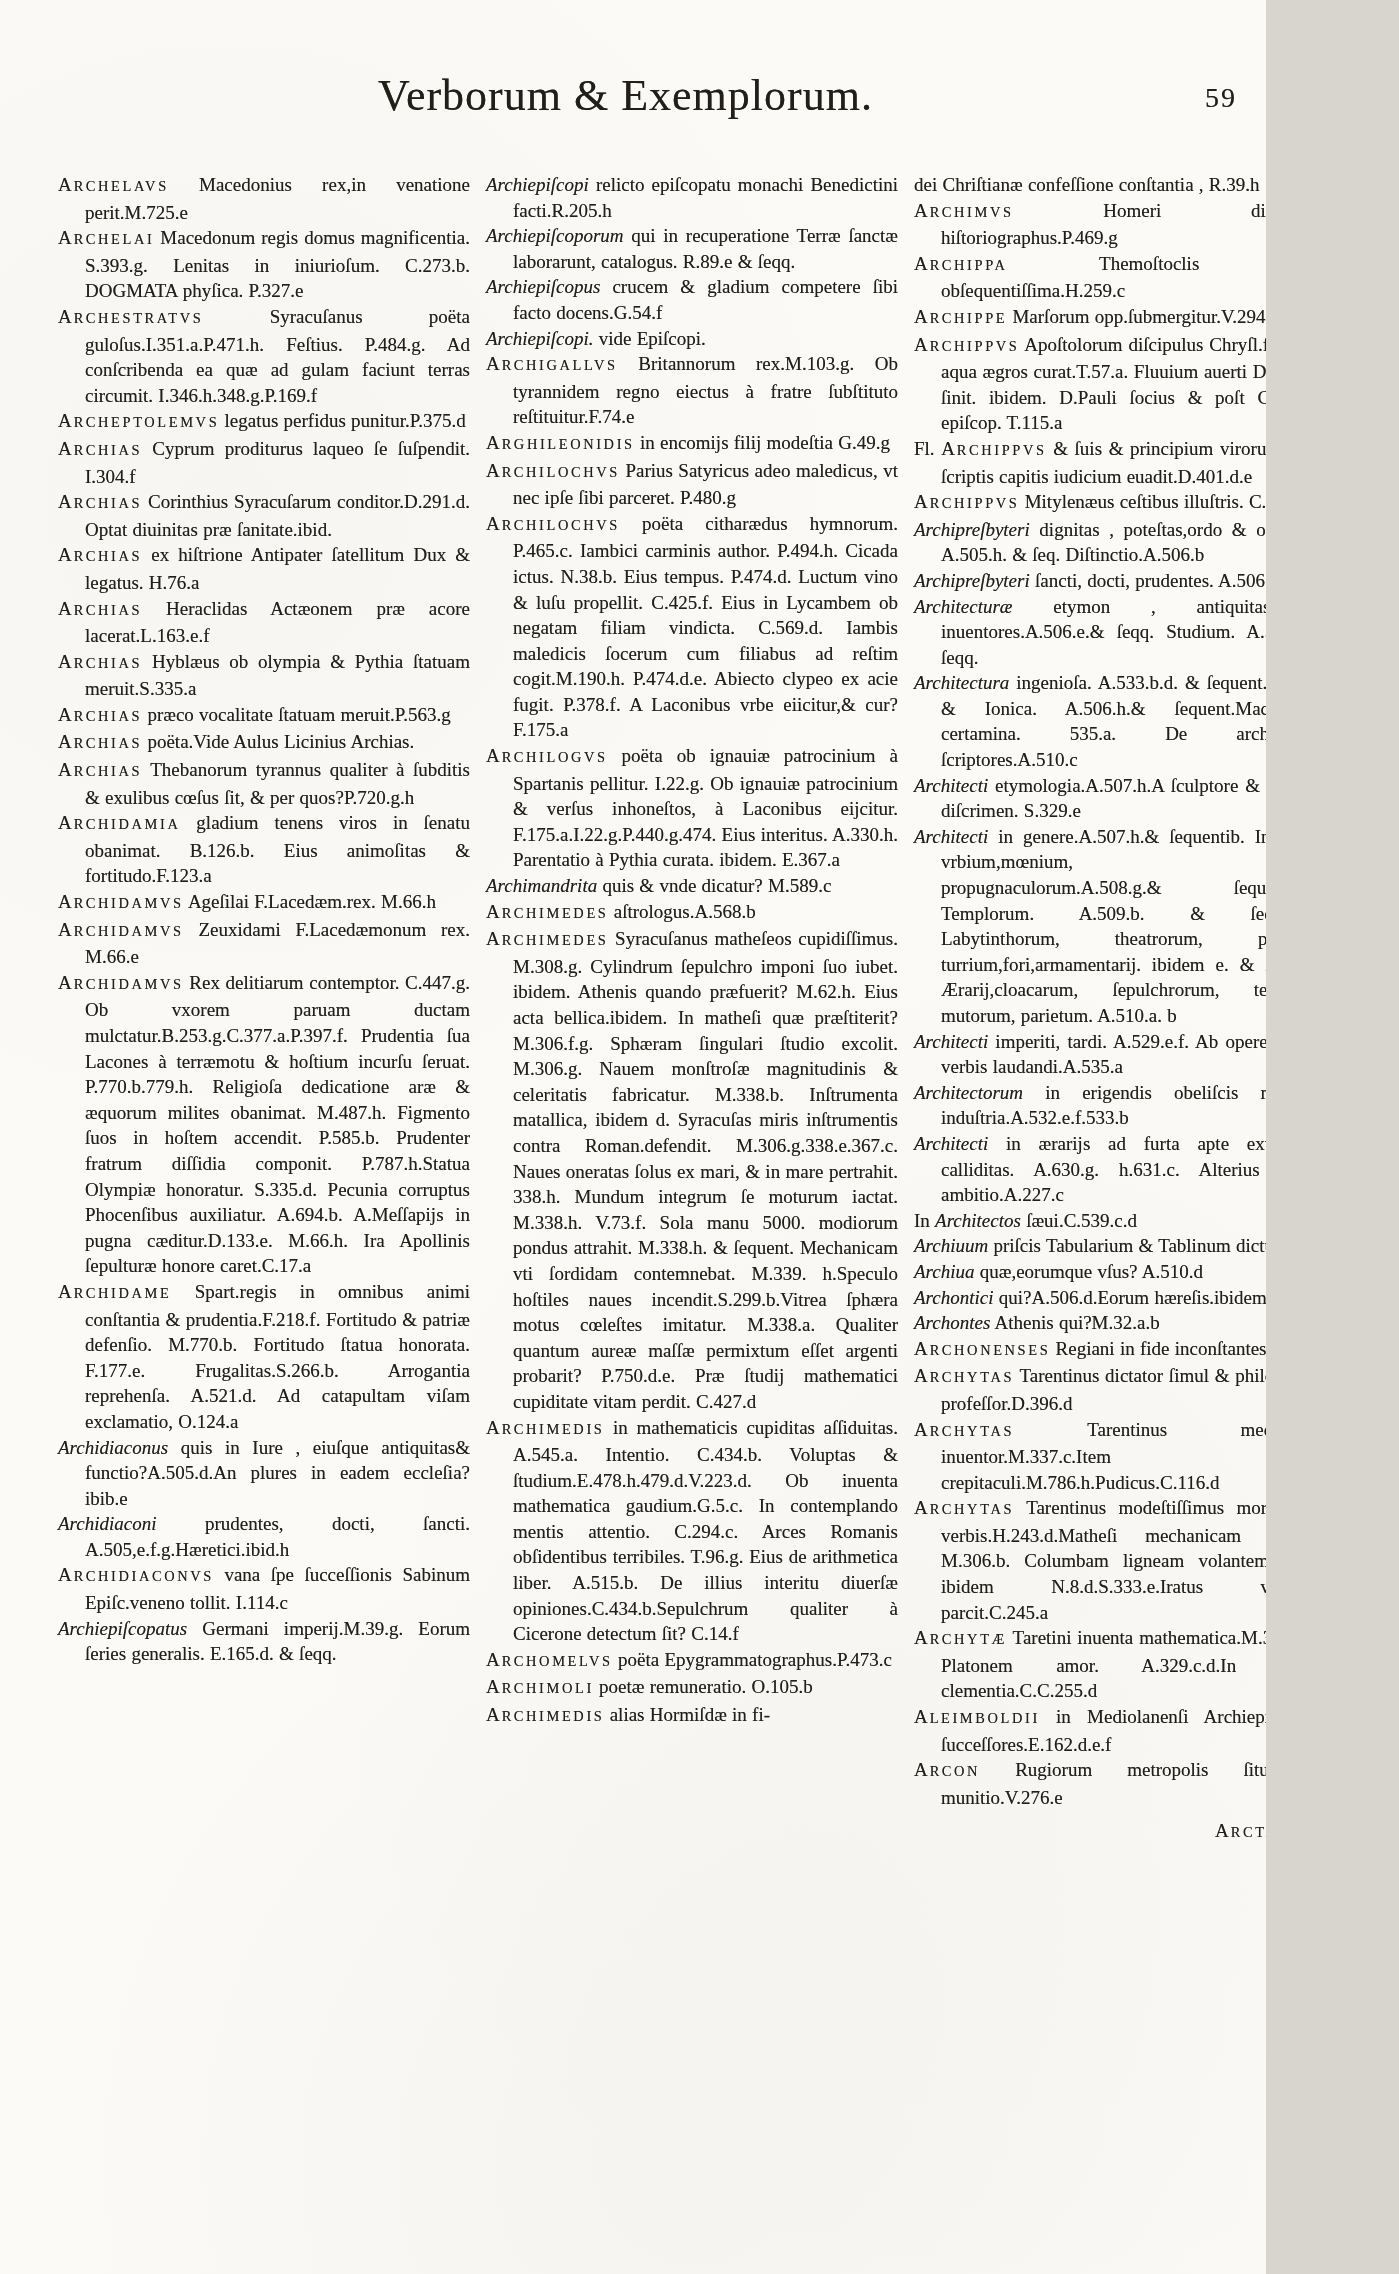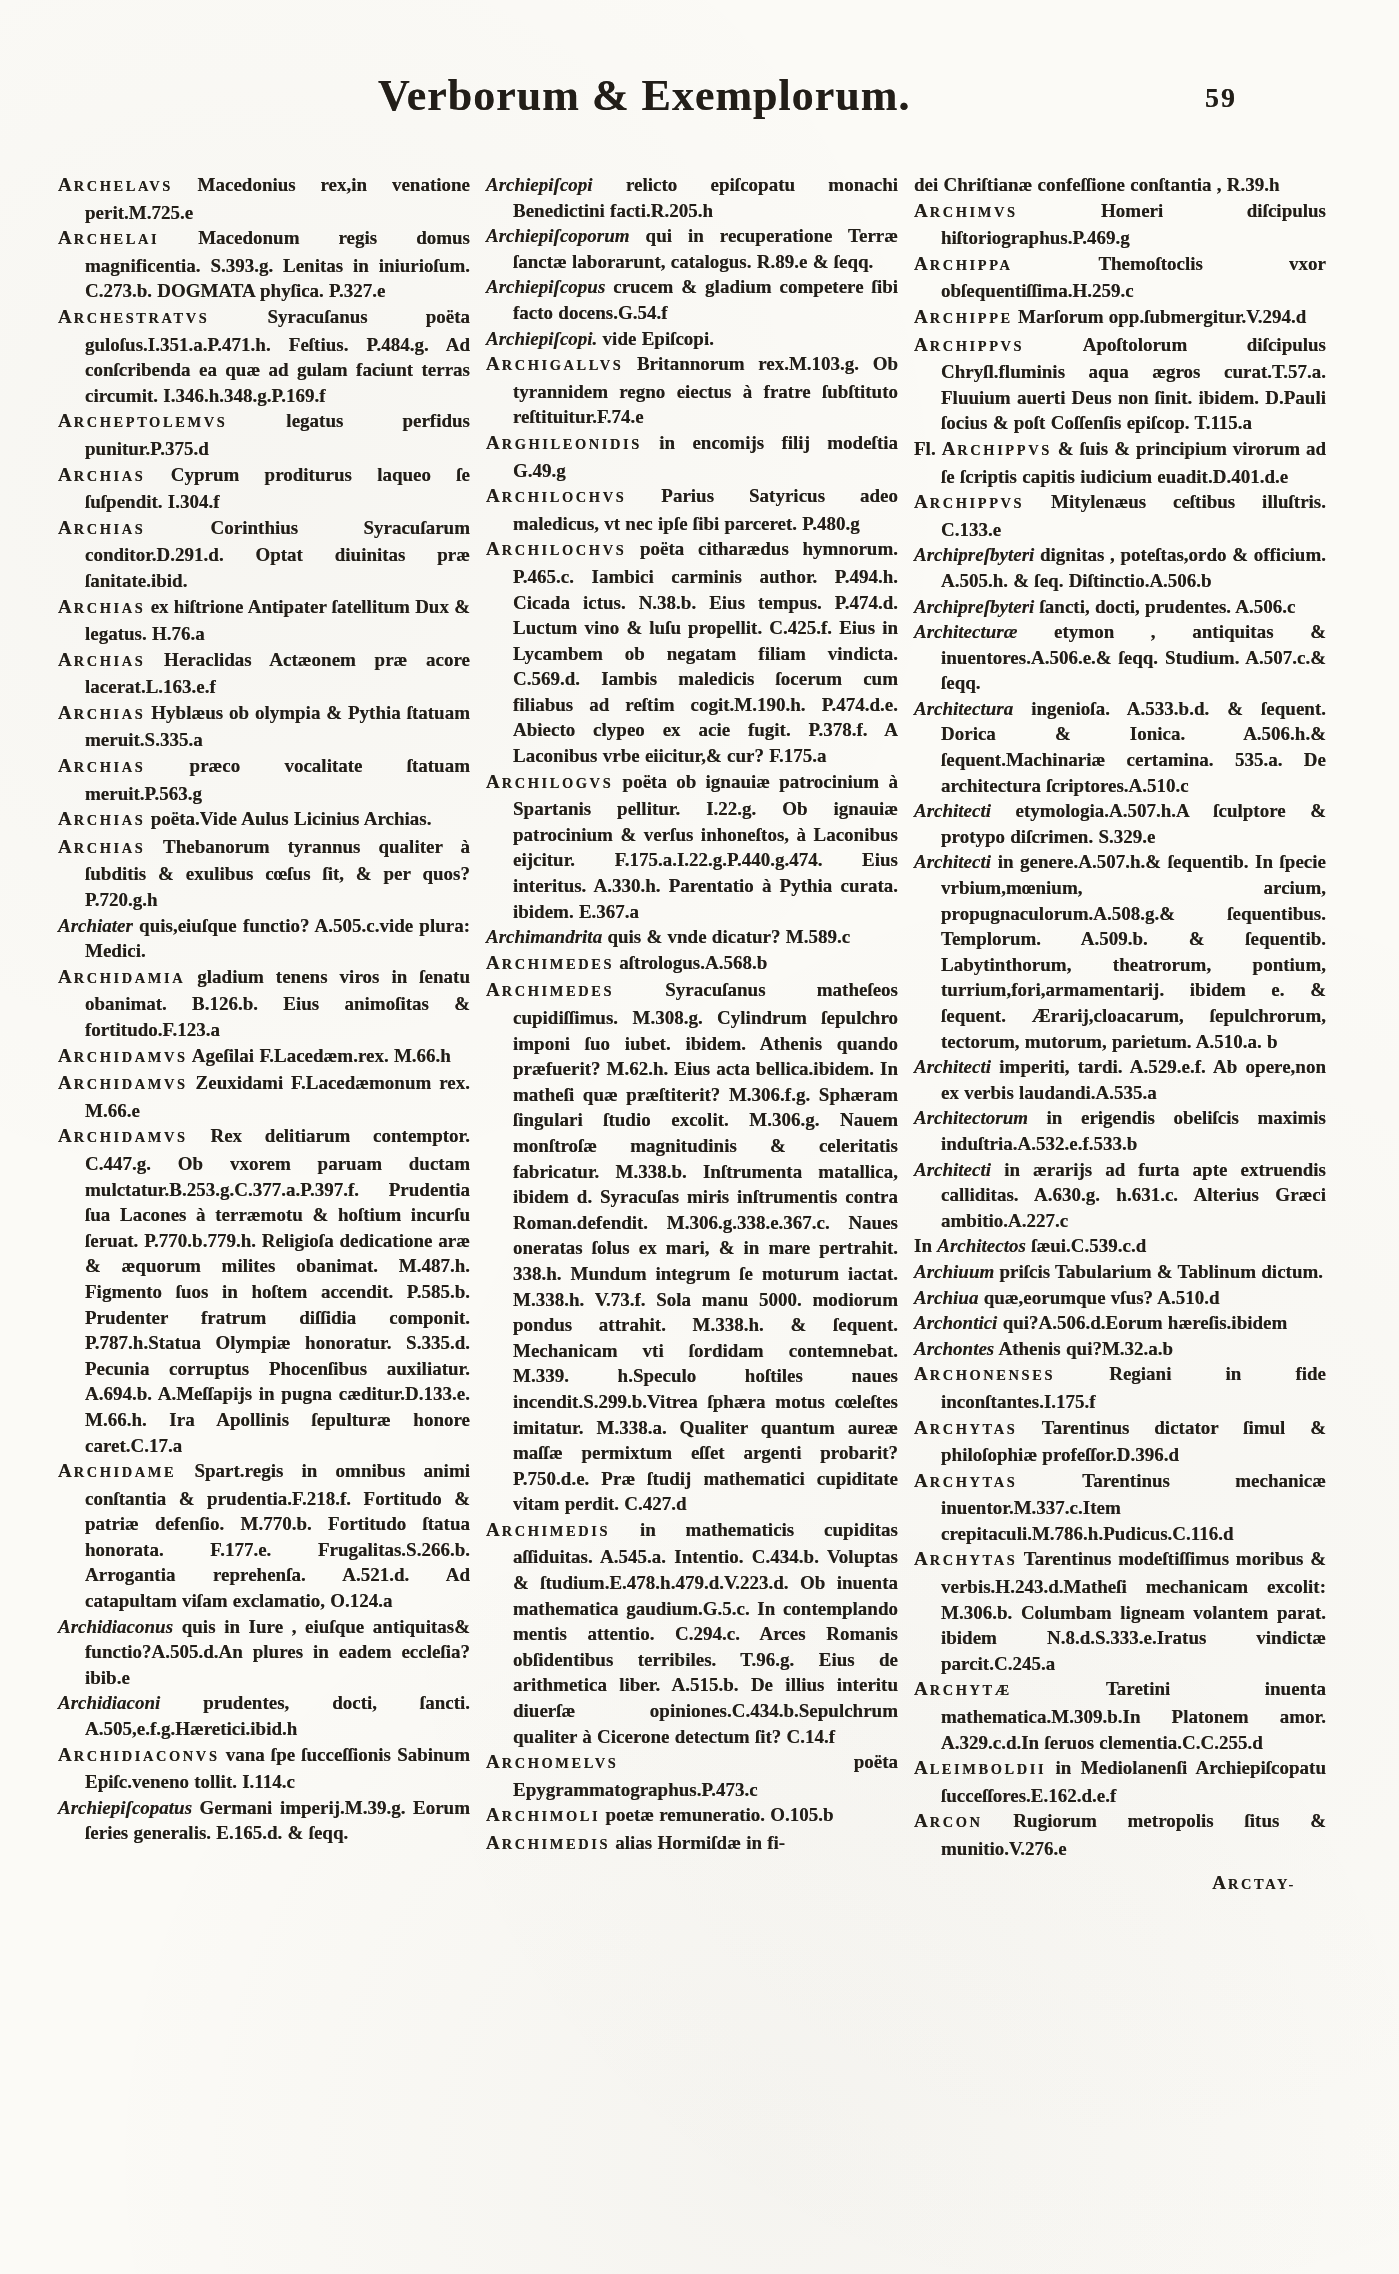--- a/index.html
+++ b/index.html
@@ -3,29 +3,28 @@
 <meta charset="utf-8">
 <style>
   html,body{margin:0;padding:0;}
   body{
     width:1399px;height:2274px;
     background:#d8d5cf;
     font-family:"Liberation Serif", serif;
   }
   .page{
     position:relative;
-    width:1399px;height:2274px;
+    width:1266px;height:2274px;
     background:#fbfaf6;
     background-image:
       radial-gradient(circle at 18% 22%, rgba(60,55,45,0.025), transparent 35%),
       radial-gradient(circle at 80% 70%, rgba(60,55,45,0.02), transparent 40%),
       radial-gradient(circle at 55% 95%, rgba(60,55,45,0.03), transparent 30%);
     color:#221e18;
     overflow:hidden;
-    font-weight:bold;
   }
   .running-title{
     position:absolute;
     top:70px;left:378px;
     font-size:44px;
     letter-spacing:1px;
     white-space:nowrap;
     text-shadow:0 0 0.5px rgba(34,30,24,0.65);
   }
   .page-number{
@@ -77,21 +76,20 @@
         <p class="entry"><span class="head-caps"><span class="hw"><span class="ci">A</span><span class="cr">RCHESTRATVS</span></span></span> <span class="body-text">Syracuſanus poëta guloſus.I.351.a.P.471.h. Feſtius. P.484.g. Ad conſcribenda ea quæ ad gulam faciunt terras circumit. I.346.h.348.g.P.169.f</span></p>
         <p class="entry"><span class="head-caps"><span class="hw"><span class="ci">A</span><span class="cr">RCHEPTOLEMVS</span></span></span> <span class="body-text">legatus perfidus punitur.P.375.d</span></p>
         <p class="entry"><span class="head-caps"><span class="hw"><span class="ci">A</span><span class="cr">RCHIAS</span></span></span> <span class="body-text">Cyprum proditurus laqueo ſe ſuſpendit. I.304.f</span></p>
         <p class="entry"><span class="head-caps"><span class="hw"><span class="ci">A</span><span class="cr">RCHIAS</span></span></span> <span class="body-text">Corinthius Syracuſarum conditor.D.291.d. Optat diuinitas præ ſanitate.ibid.</span></p>
         <p class="entry"><span class="head-caps"><span class="hw"><span class="ci">A</span><span class="cr">RCHIAS</span></span></span> <span class="body-text">ex hiſtrione Antipater ſatellitum Dux &amp; legatus. H.76.a</span></p>
         <p class="entry"><span class="head-caps"><span class="hw"><span class="ci">A</span><span class="cr">RCHIAS</span></span></span> <span class="body-text">Heraclidas Actæonem præ acore lacerat.L.163.e.f</span></p>
         <p class="entry"><span class="head-caps"><span class="hw"><span class="ci">A</span><span class="cr">RCHIAS</span></span></span> <span class="body-text">Hyblæus ob olympia &amp; Pythia ſtatuam meruit.S.335.a</span></p>
         <p class="entry"><span class="head-caps"><span class="hw"><span class="ci">A</span><span class="cr">RCHIAS</span></span></span> <span class="body-text">præco vocalitate ſtatuam meruit.P.563.g</span></p>
         <p class="entry"><span class="head-caps"><span class="hw"><span class="ci">A</span><span class="cr">RCHIAS</span></span></span> <span class="body-text">poëta.Vide Aulus Licinius Archias.</span></p>
         <p class="entry"><span class="head-caps"><span class="hw"><span class="ci">A</span><span class="cr">RCHIAS</span></span></span> <span class="body-text">Thebanorum tyrannus qualiter à ſubditis &amp; exulibus cœſus ſit, &amp; per quos?P.720.g.h</span></p>
-        <p class="entry"><span class="head-italic">Archiater</span> <span class="body-text">quis,eiuſque functio? A.505.c.vide plura: Medici.</span></p>
         <p class="entry"><span class="head-caps"><span class="hw"><span class="ci">A</span><span class="cr">RCHIDAMIA</span></span></span> <span class="body-text">gladium tenens viros in ſenatu obanimat. B.126.b. Eius animoſitas &amp; fortitudo.F.123.a</span></p>
         <p class="entry"><span class="head-caps"><span class="hw"><span class="ci">A</span><span class="cr">RCHIDAMVS</span></span></span> <span class="body-text">Ageſilai F.Lacedæm.rex. M.66.h</span></p>
         <p class="entry"><span class="head-caps"><span class="hw"><span class="ci">A</span><span class="cr">RCHIDAMVS</span></span></span> <span class="body-text">Zeuxidami F.Lacedæmonum rex. M.66.e</span></p>
         <p class="entry"><span class="head-caps"><span class="hw"><span class="ci">A</span><span class="cr">RCHIDAMVS</span></span></span> <span class="body-text">Rex delitiarum contemptor. C.447.g. Ob vxorem paruam ductam mulctatur.B.253.g.C.377.a.P.397.f. Prudentia ſua Lacones à terræmotu &amp; hoſtium incurſu ſeruat. P.770.b.779.h. Religioſa dedicatione aræ &amp; æquorum milites obanimat. M.487.h. Figmento ſuos in hoſtem accendit. P.585.b. Prudenter fratrum diſſidia componit. P.787.h.Statua Olympiæ honoratur. S.335.d. Pecunia corruptus Phocenſibus auxiliatur. A.694.b. A.Meſſapijs in pugna cæditur.D.133.e. M.66.h. Ira Apollinis ſepulturæ honore caret.C.17.a</span></p>
         <p class="entry"><span class="head-caps"><span class="hw"><span class="ci">A</span><span class="cr">RCHIDAME</span></span></span> <span class="body-text">Spart.regis in omnibus animi conſtantia &amp; prudentia.F.218.f. Fortitudo &amp; patriæ defenſio. M.770.b. Fortitudo ſtatua honorata. F.177.e. Frugalitas.S.266.b. Arrogantia reprehenſa. A.521.d. Ad catapultam viſam exclamatio, O.124.a</span></p>
         <p class="entry"><span class="head-italic">Archidiaconus</span> <span class="body-text">quis in Iure , eiuſque antiquitas&amp; functio?A.505.d.An plures in eadem eccleſia?ibib.e</span></p>
         <p class="entry"><span class="head-italic">Archidiaconi</span> <span class="body-text">prudentes, docti, ſancti. A.505,e.f.g.Hæretici.ibid.h</span></p>
         <p class="entry"><span class="head-caps"><span class="hw"><span class="ci">A</span><span class="cr">RCHIDIACONVS</span></span></span> <span class="body-text">vana ſpe ſucceſſionis Sabinum Epiſc.veneno tollit. I.114.c</span></p>
         <p class="entry"><span class="head-italic">Archiepiſcopatus</span> <span class="body-text">Germani imperij.M.39.g. Eorum ſeries generalis. E.165.d. &amp; ſeqq.</span></p>
       </div>

